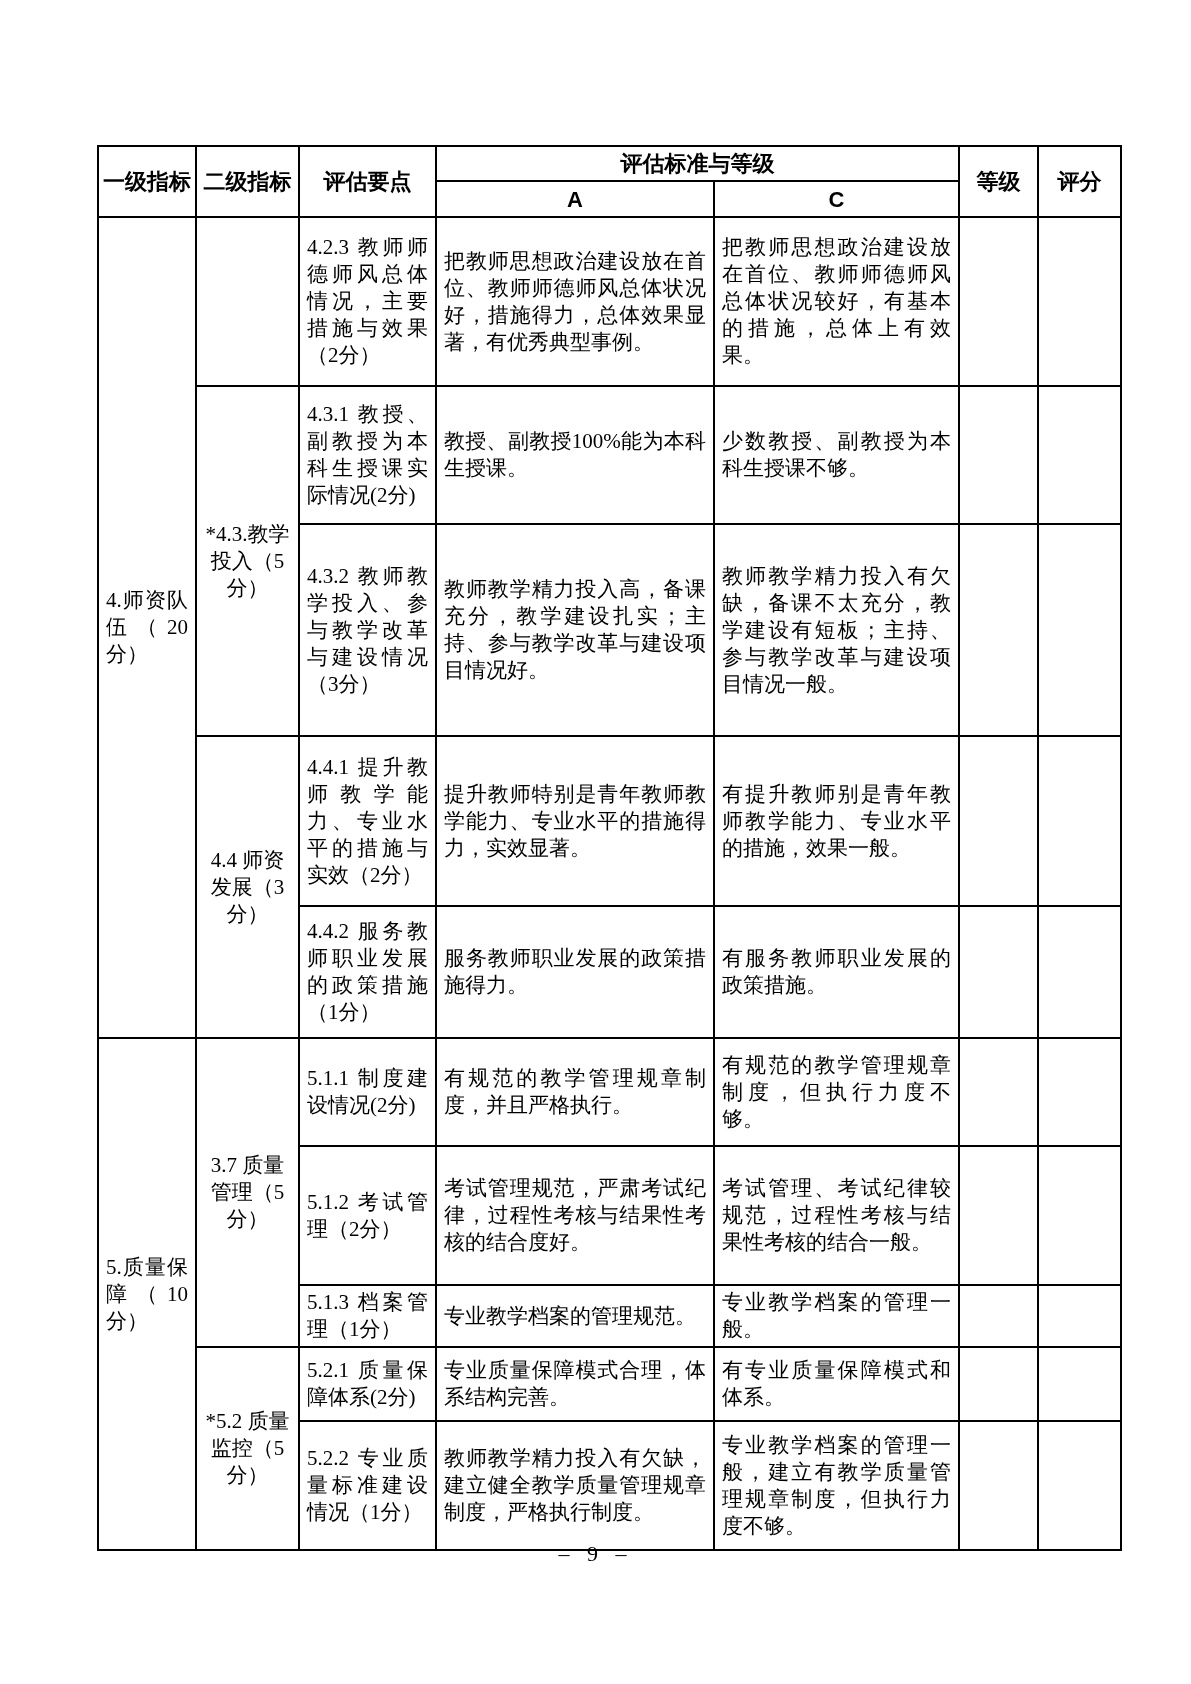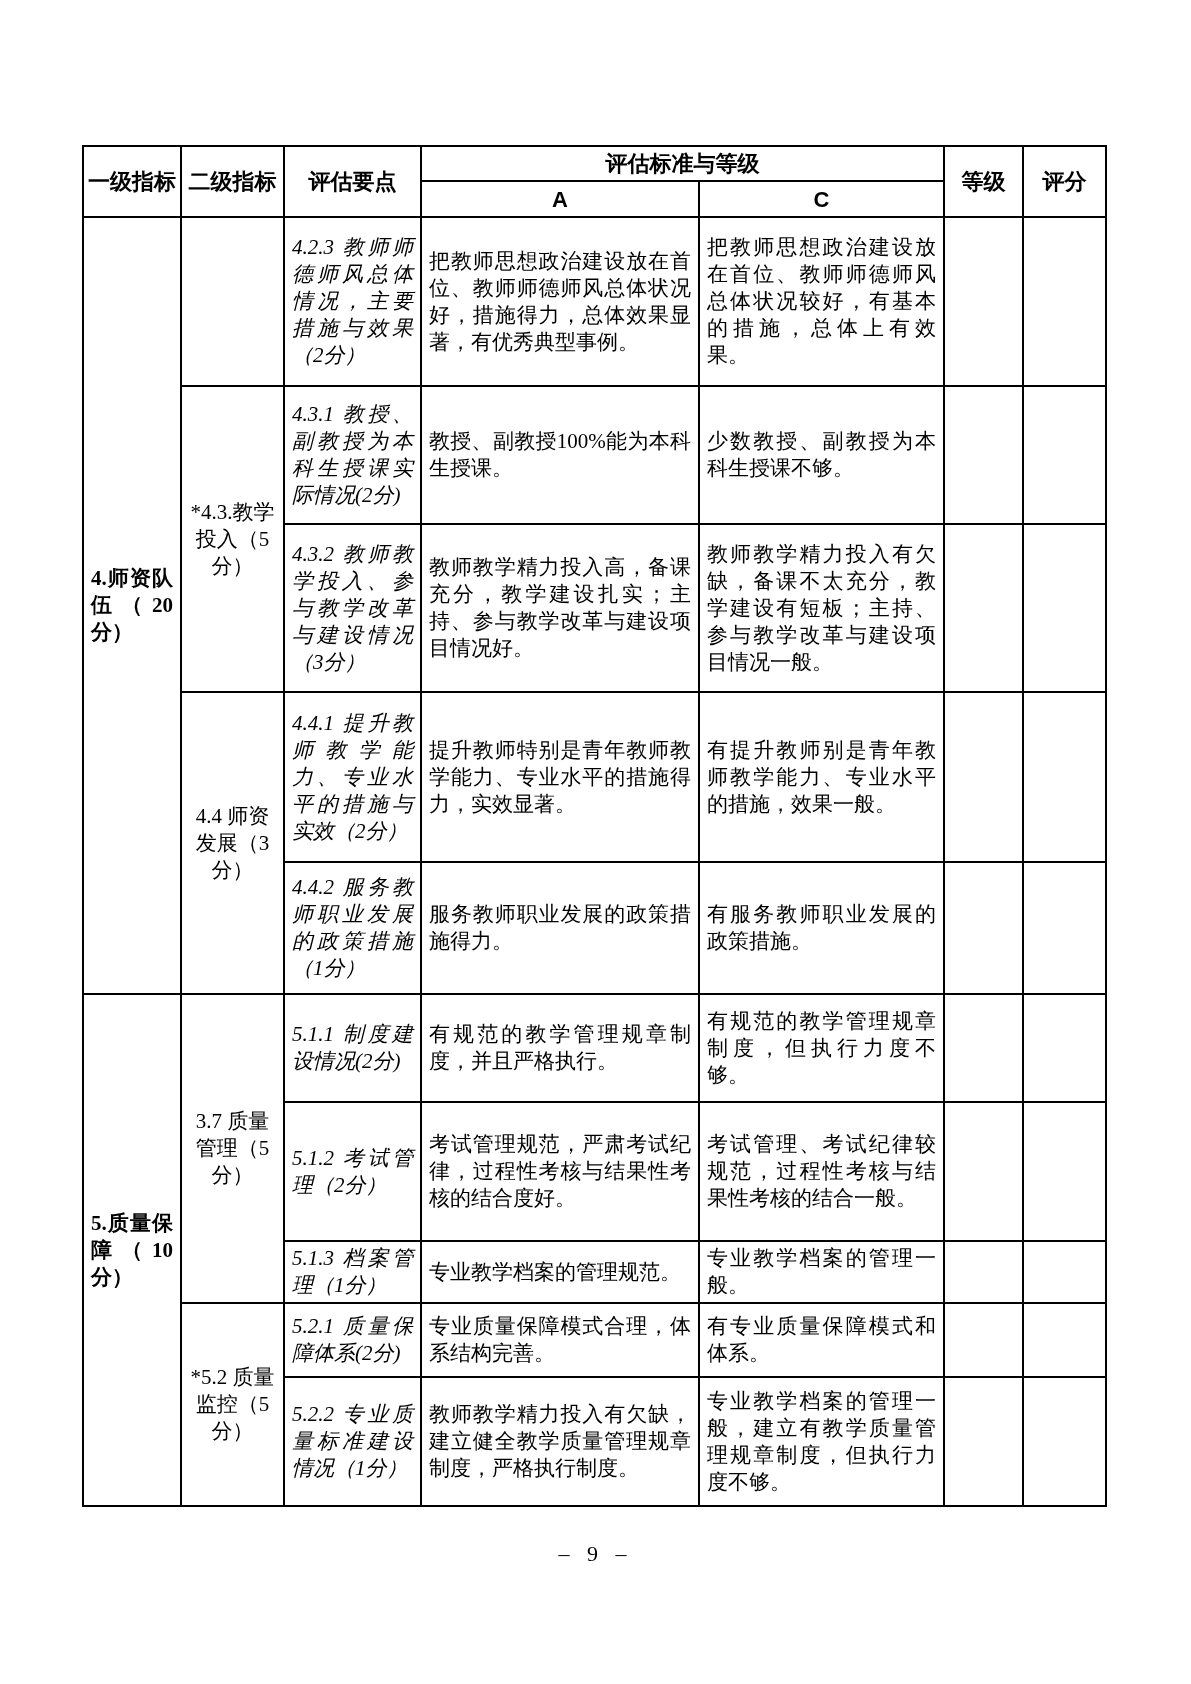--- a/index.html
+++ b/index.html
@@ -5,21 +5,21 @@
   html,body{margin:0;padding:0;background:#ffffff;}
   .page{
     position:relative;
     width:1191px;height:1684px;
     background:#ffffff;
     font-family:"Liberation Serif","DejaVu Serif",serif;
     color:#000;
     overflow:hidden;
   }
   table.eval{
-    position:absolute;left:82px;top:145px;
+    position:absolute;left:97px;top:145px;
     width:1023px;
     border-collapse:collapse;
     table-layout:fixed;
     border-radius:16px;
   }
   table.eval th, table.eval td{
     border:2px solid #000;
     font-size:21px;
     line-height:27px;
     vertical-align:middle;
@@ -35,30 +35,28 @@
     padding:2px 2px;
   }
   th.grade-letter{
     font-family:"Liberation Serif","DejaVu Serif",serif;
     font-size:22px;
   }
   td.c-l1{
     text-align:justify;
     text-align-last:left;
     padding:3px 8px;
-    font-weight:bold;
   }
   td.c-l2{
     text-align:center;
     padding:3px 4px;
   }
   td.c-point{
     text-align:justify;
     text-align-last:left;
-    font-style:italic;
   }
   td.c-a, td.c-c{
     text-align:justify;
     text-align-last:left;
     padding:3px 6px;
   }
   .pagenum{
     position:absolute;
     left:0;right:0;
     top:1541px;
@@ -111,21 +109,21 @@
 
       <tr style="height:138px">
         <td class="c-l2" rowspan="2">*4.3.教学投入（5分）</td>
         <td class="c-point">4.3.1 教授、副教授为本科生授课实际情况(2分)</td>
         <td class="c-a">教授、副教授100%能为本科生授课。</td>
         <td class="c-c">少数教授、副教授为本科生授课不够。</td>
         <td></td>
         <td></td>
       </tr>
 
-      <tr style="height:168px">
+      <tr style="height:212px">
         <td class="c-point">4.3.2 教师教学投入、参与教学改革与建设情况（3分）</td>
         <td class="c-a">教师教学精力投入高，备课充分，教学建设扎实；主持、参与教学改革与建设项目情况好。</td>
         <td class="c-c">教师教学精力投入有欠缺，备课不太充分，教学建设有短板；主持、参与教学改革与建设项目情况一般。</td>
         <td></td>
         <td></td>
       </tr>
 
       <tr style="height:170px">
         <td class="c-l2" rowspan="2">4.4 师资发展（3分）</td>
         <td class="c-point">4.4.1 提升教师教学能力、专业水平的措施与实效（2分）</td>

